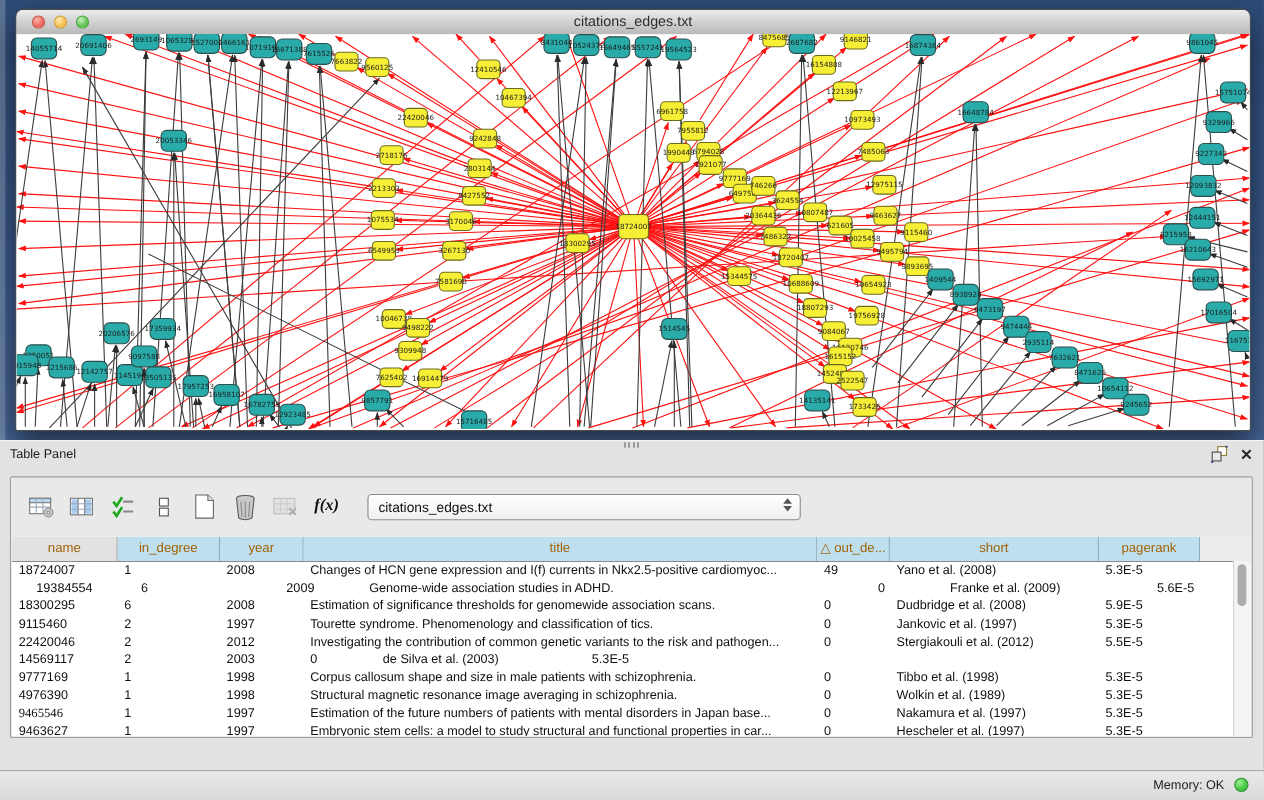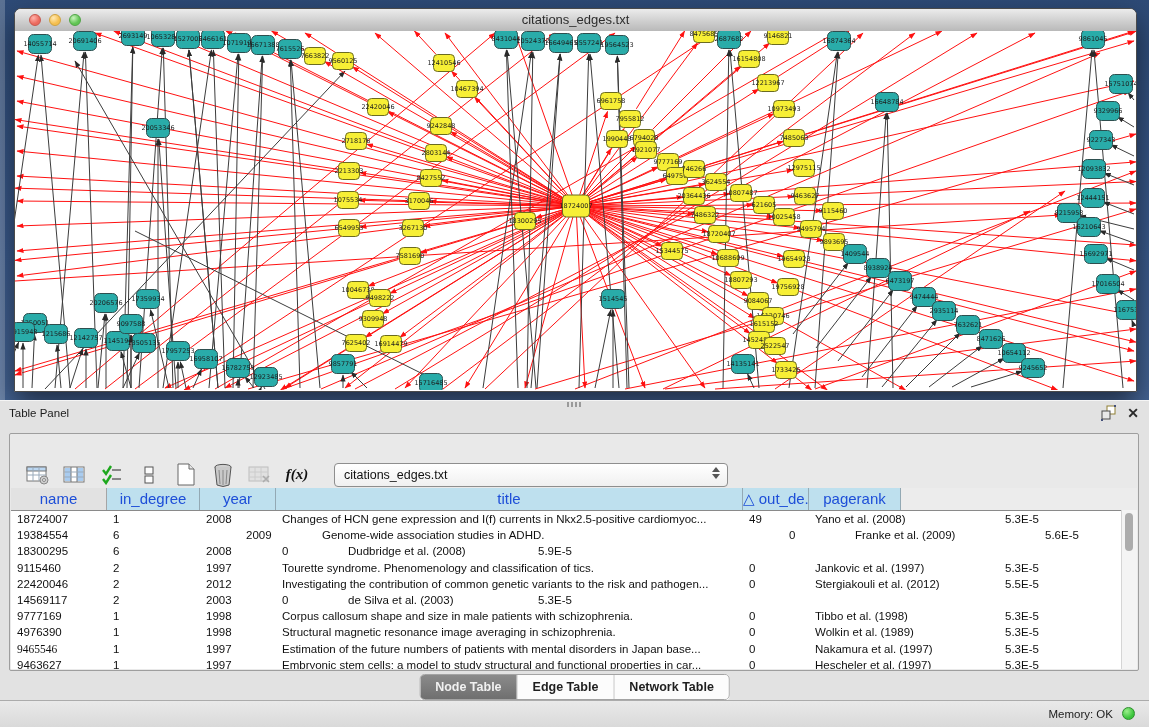--- a/index.html
+++ b/index.html
@@ -32,35 +32,35 @@
       background:#E2E2E2;border-top:1px solid #F5F5F5;}
   .grip{position:absolute;left:567px;top:1px;width:14px;height:5px;
       background:repeating-linear-gradient(90deg,#9a9a9a 0 2px,transparent 2px 4px);}
   .panel-header{position:absolute;left:0;top:2px;width:100%;height:22px;}
   .panel-title{position:absolute;left:9px;top:4px;font-size:11.5px;color:#1c1c1c;}
   .ph-icons{position:absolute;right:10px;top:2px;display:flex;gap:10px;align-items:center;}
   .close-x{font-size:14px;font-weight:bold;color:#2a2a2a;line-height:16px;}
 
   .content-box{position:absolute;left:9px;top:32px;width:1130px;height:238px;
       background:#E9E9E9;border:1px solid #9E9E9E;border-radius:2px;box-sizing:border-box;}
-  .toolbar{position:absolute;left:0;top:14px;height:53px;display:flex;align-items:center;
+  .toolbar{position:absolute;left:0;top:0;height:53px;display:flex;align-items:center;
       padding-left:14px;gap:9px;}
   .tbtn{width:28px;height:26px;display:flex;align-items:center;justify-content:center;}
   .fx{font-family:"Liberation Serif",serif;font-style:italic;font-weight:bold;font-size:15px;color:#111;}
   .tbl-select{margin-left:14px;width:392px;height:22px;border:1px solid #8E8E8E;border-radius:4px;
       background:linear-gradient(#FFFFFF,#F0F0F0);display:flex;align-items:center;position:relative;}
   .tbl-select .val{padding-left:9px;font-size:12.5px;color:#111;}
   .sel-arrows{position:absolute;right:7px;top:3px;display:flex;flex-direction:column;gap:2px;}
   .sel-arrows i{display:block;width:0;height:0;border-left:4px solid transparent;border-right:4px solid transparent;}
   .sel-arrows .up{border-bottom:5px solid #555;}
   .sel-arrows .dn{border-top:5px solid #555;}
 
   .gridwrap{position:absolute;left:1px;right:1px;top:54px;bottom:1px;background:#fff;overflow:hidden;}
   .ghead{display:flex;height:22px;border-bottom:1px solid #8a8a8a;background:#ECECEC;}
-  .ghead .hc{box-sizing:border-box;height:22px;line-height:21px;text-align:center;font-size:15px;color:#1d4ed8;
+  .ghead .hc{box-sizing:border-box;height:22px;line-height:21px;text-align:center;font-size:12px;color:#a16207;
       background:#BEE0EE;border-right:1px solid #93A9B4;overflow:hidden;white-space:nowrap;}
   .ghead .hc.gray{background:#E2E2E2;border-right:1px solid #A5A5A5;}
   .ghead .hc.fill{background:#ECECEC;border-right:none;flex:1;}
   .grow{display:flex;height:16.2px;align-items:center;background:#fff;}
   .grow .c{box-sizing:border-box;padding-left:6px;font-size:11.5px;color:#101010;
       white-space:nowrap;overflow:hidden;}
   .vscroll{position:absolute;top:22px;right:0;bottom:0;width:15px;background:#F4F4F4;border-left:1px solid #D5D5D5;}
   .vthumb{position:absolute;left:3px;top:3px;width:8px;height:38px;border-radius:4px;background:#ACACAC;}
 
   .tabs{position:absolute;left:50%;transform:translateX(-50%);top:273px;display:flex;
@@ -877,46 +877,48 @@
       </span>
     </div>
 
     <div class="gridwrap">
       <div class="ghead" id="ghead">
           <div class="hc gray" style="width: 96px;">name</div>
           <div class="hc" style="width: 93px;">in_degree</div>
           <div class="hc" style="width: 76px;">year</div>
           <div class="hc" style="width: 467px;">title</div>
           <div class="hc" style="width: 66px;">△ out_de...</div>
+          <div class="hc" style="width: 190px;">short</div>
           <div class="hc" style="width: 92px;">pagerank</div>
           <div class="hc fill"></div>
         </div>
       <div id="rows">
           <div class="grow">
             <div class="c" style="width: 96px;">18724007</div>
             <div class="c" style="width: 93px;">1</div>
             <div class="c" style="width: 76px;">2008</div>
             <div class="c" style="width: 467px;">Changes of HCN gene expression and I(f) currents in Nkx2.5-positive cardiomyoc...</div>
             <div class="c" style="width: 66px;">49</div>
             <div class="c" style="width: 190px;">Yano et al. (2008)</div>
             <div class="c" style="width: 92px;">5.3E-5</div>
           </div>
           <div class="grow">
-            <div class="c" style="width: 96px;">19384554</div>
+            <div class="c" style="width: 96px; margin-left: 16px;">19384554</div>
             <div class="c" style="width: 93px;">6</div>
             <div class="c" style="width: 76px; margin-left: 40px;">2009</div>
             <div class="c" style="width: 467px;">Genome-wide association studies in ADHD.</div>
             <div class="c" style="width: 66px;">0</div>
             <div class="c" style="width: 190px;">Franke et al. (2009)</div>
             <div class="c" style="width: 92px;">5.6E-5</div>
           </div>
           <div class="grow">
             <div class="c" style="width: 96px;">18300295</div>
             <div class="c" style="width: 93px;">6</div>
             <div class="c" style="width: 76px;">2008</div>
+            <div class="c" style="width: 467px;">Estimation of significance thresholds for genomewide association scans.</div>
             <div class="c" style="width: 66px;">0</div>
             <div class="c" style="width: 190px;">Dudbridge et al. (2008)</div>
             <div class="c" style="width: 92px;">5.9E-5</div>
           </div>
           <div class="grow">
             <div class="c" style="width: 96px;">9115460</div>
             <div class="c" style="width: 93px;">2</div>
             <div class="c" style="width: 76px;">1997</div>
             <div class="c" style="width: 467px;">Tourette syndrome. Phenomenology and classification of tics.</div>
             <div class="c" style="width: 66px;">0</div>
@@ -976,23 +978,18 @@
             <div class="c" style="width: 190px;">Hescheler et al. (1997)</div>
             <div class="c" style="width: 92px;">5.3E-5</div>
           </div>
         </div>
       <div class="vscroll">
         <div class="vthumb"></div>
       </div>
     </div>
   </div>
 
-  <div class="tabs" id="tabs">
-      <div class="tab active">Node Table</div>
-      <div class="tab">Edge Table</div>
-      <div class="tab">Network Table</div>
-    </div>
 
   <div class="status-bar">
     <span class="mem">Memory: OK</span>
     <span class="memdot"></span>
   </div>
 </div>
 
 </body></html>

